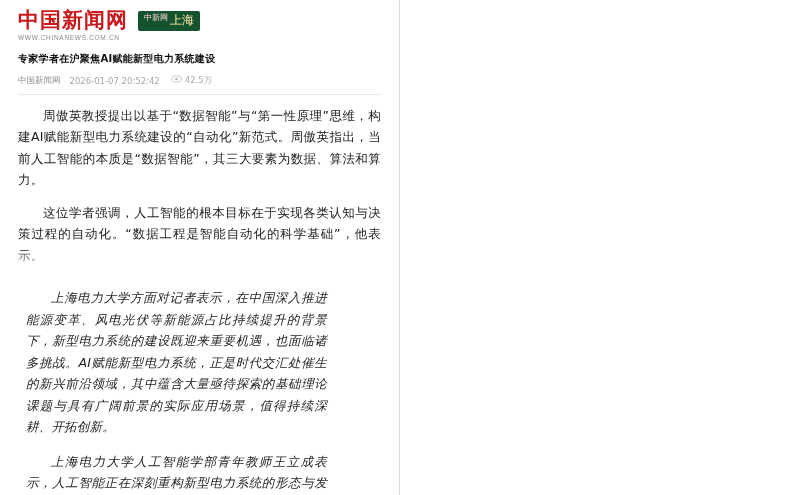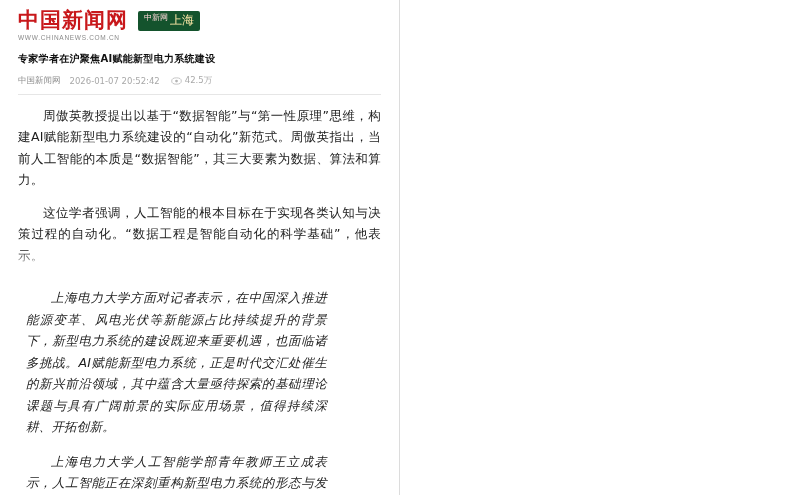--- a/index.html
+++ b/index.html
@@ -90,21 +90,20 @@
     color: #9a9a9a;
     border-bottom: 1px solid #e6e6e6;
     padding-bottom: 7px;
     margin-bottom: 10px;
     font-family: "DejaVu Sans", sans-serif;
   }
   .meta-source { color: #8f8f8f; }
   .meta-time { color: #a8a8a8; }
   .meta-views {
     display: inline-flex;
-    align-items: center;
     gap: 3px;
     color: #a8a8a8;
     margin-left: 2px;
   }
   .eye-icon { width: 11px; height: 8px; display: inline-block; }
   p.body-text {
     font-size: 12.5px;
     line-height: 1.72;
     color: #1d1d1d;
     margin: 0 0 11px 0;

